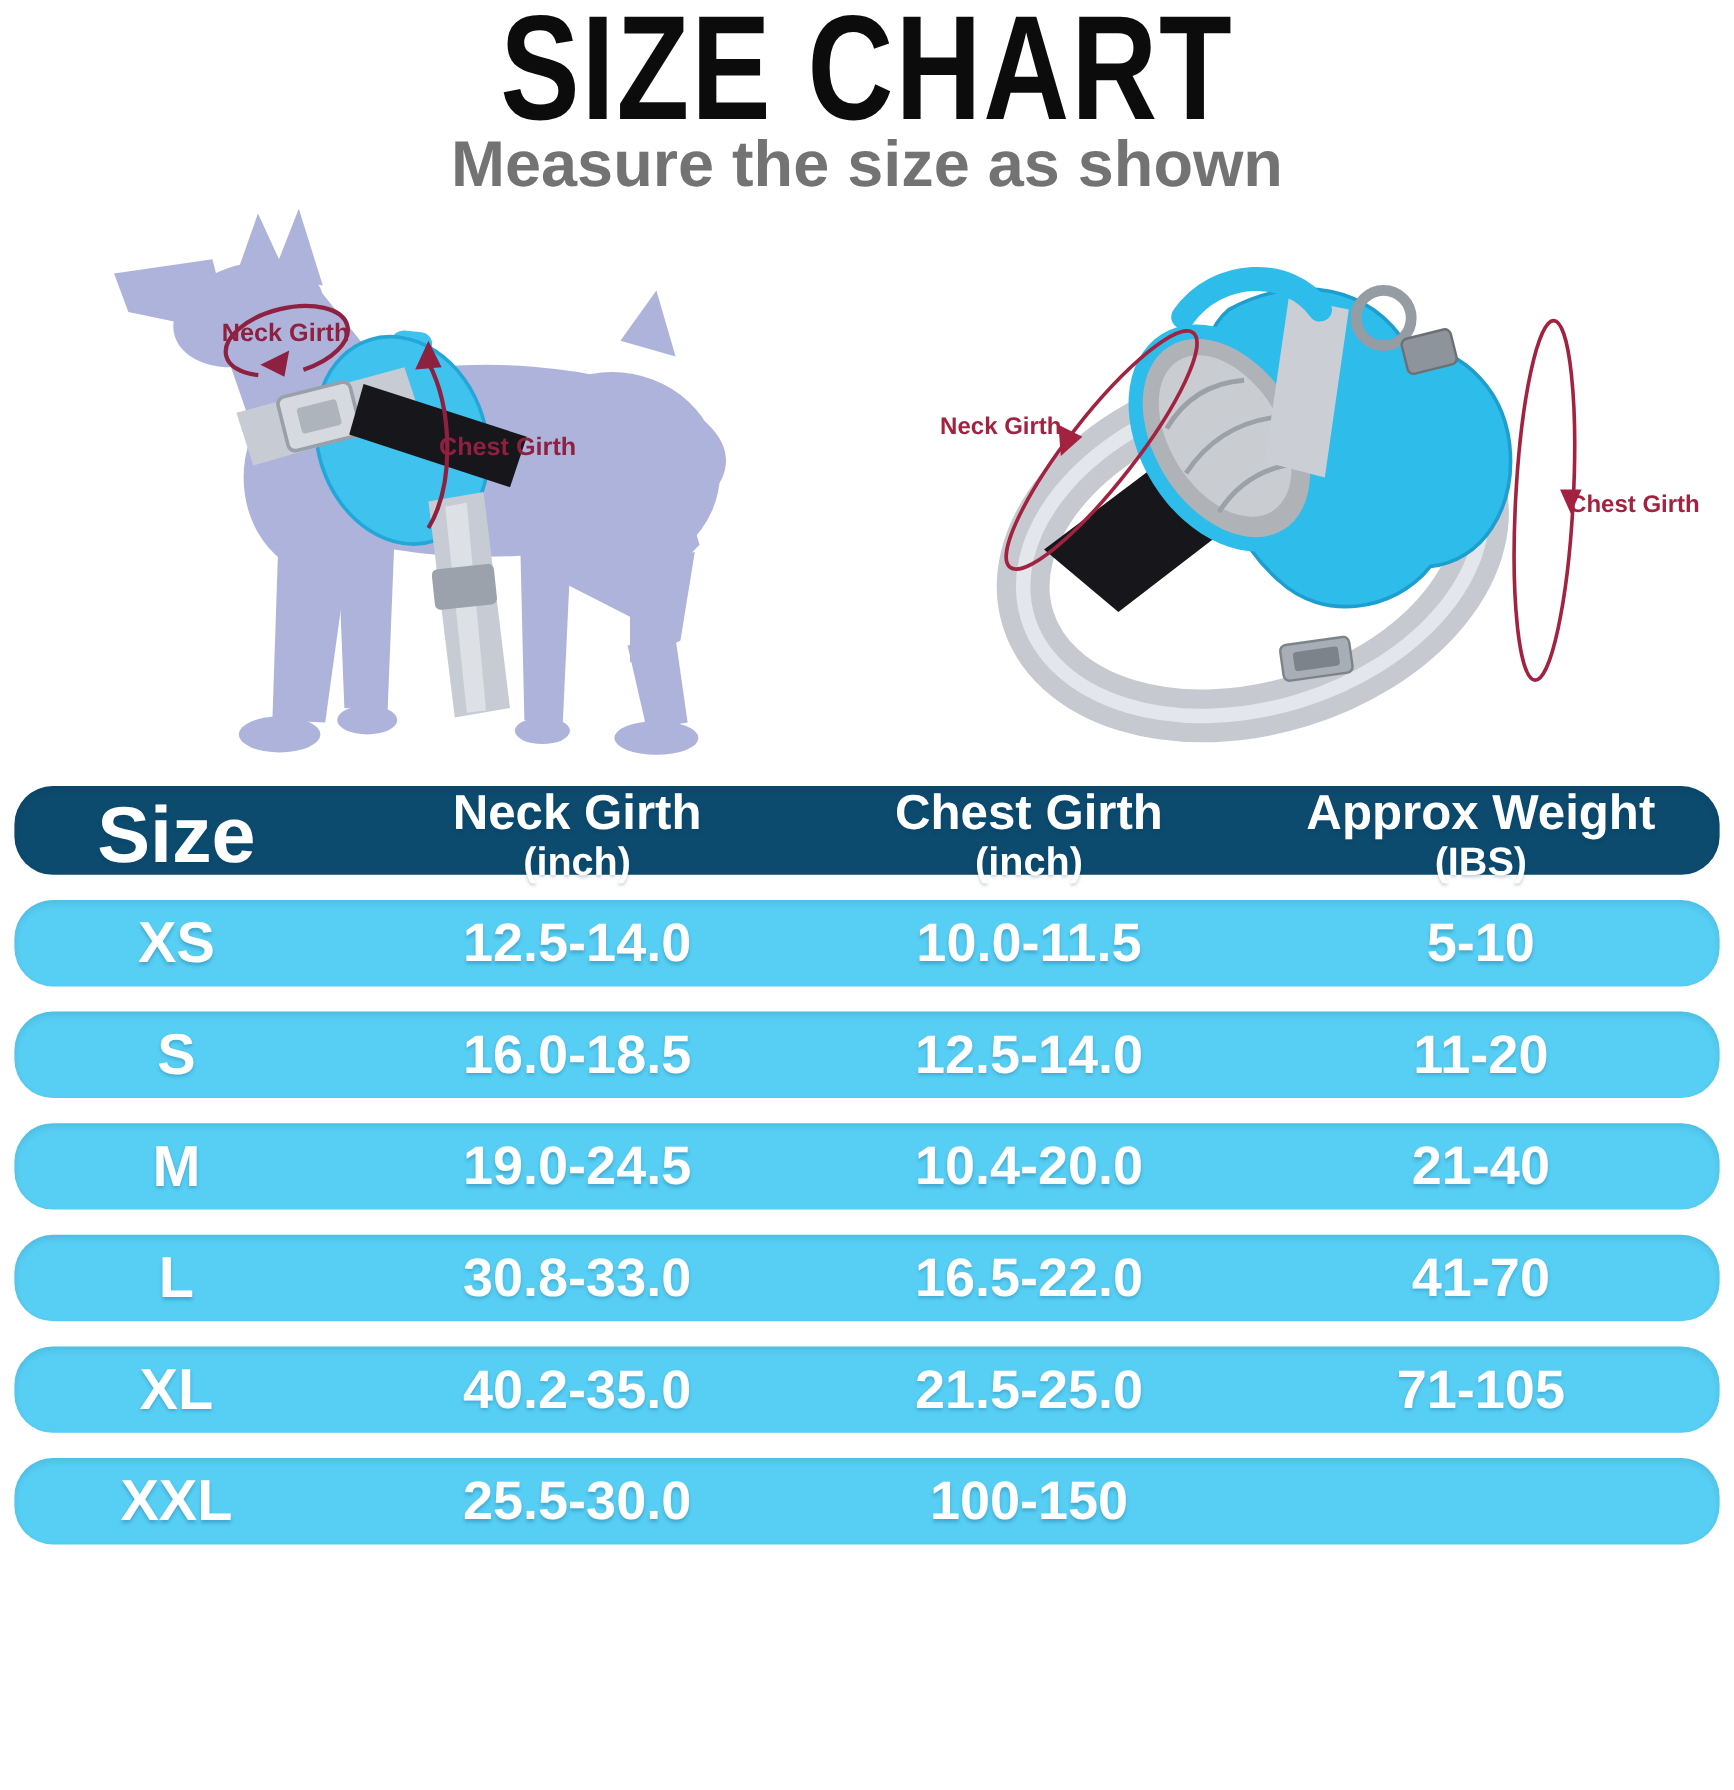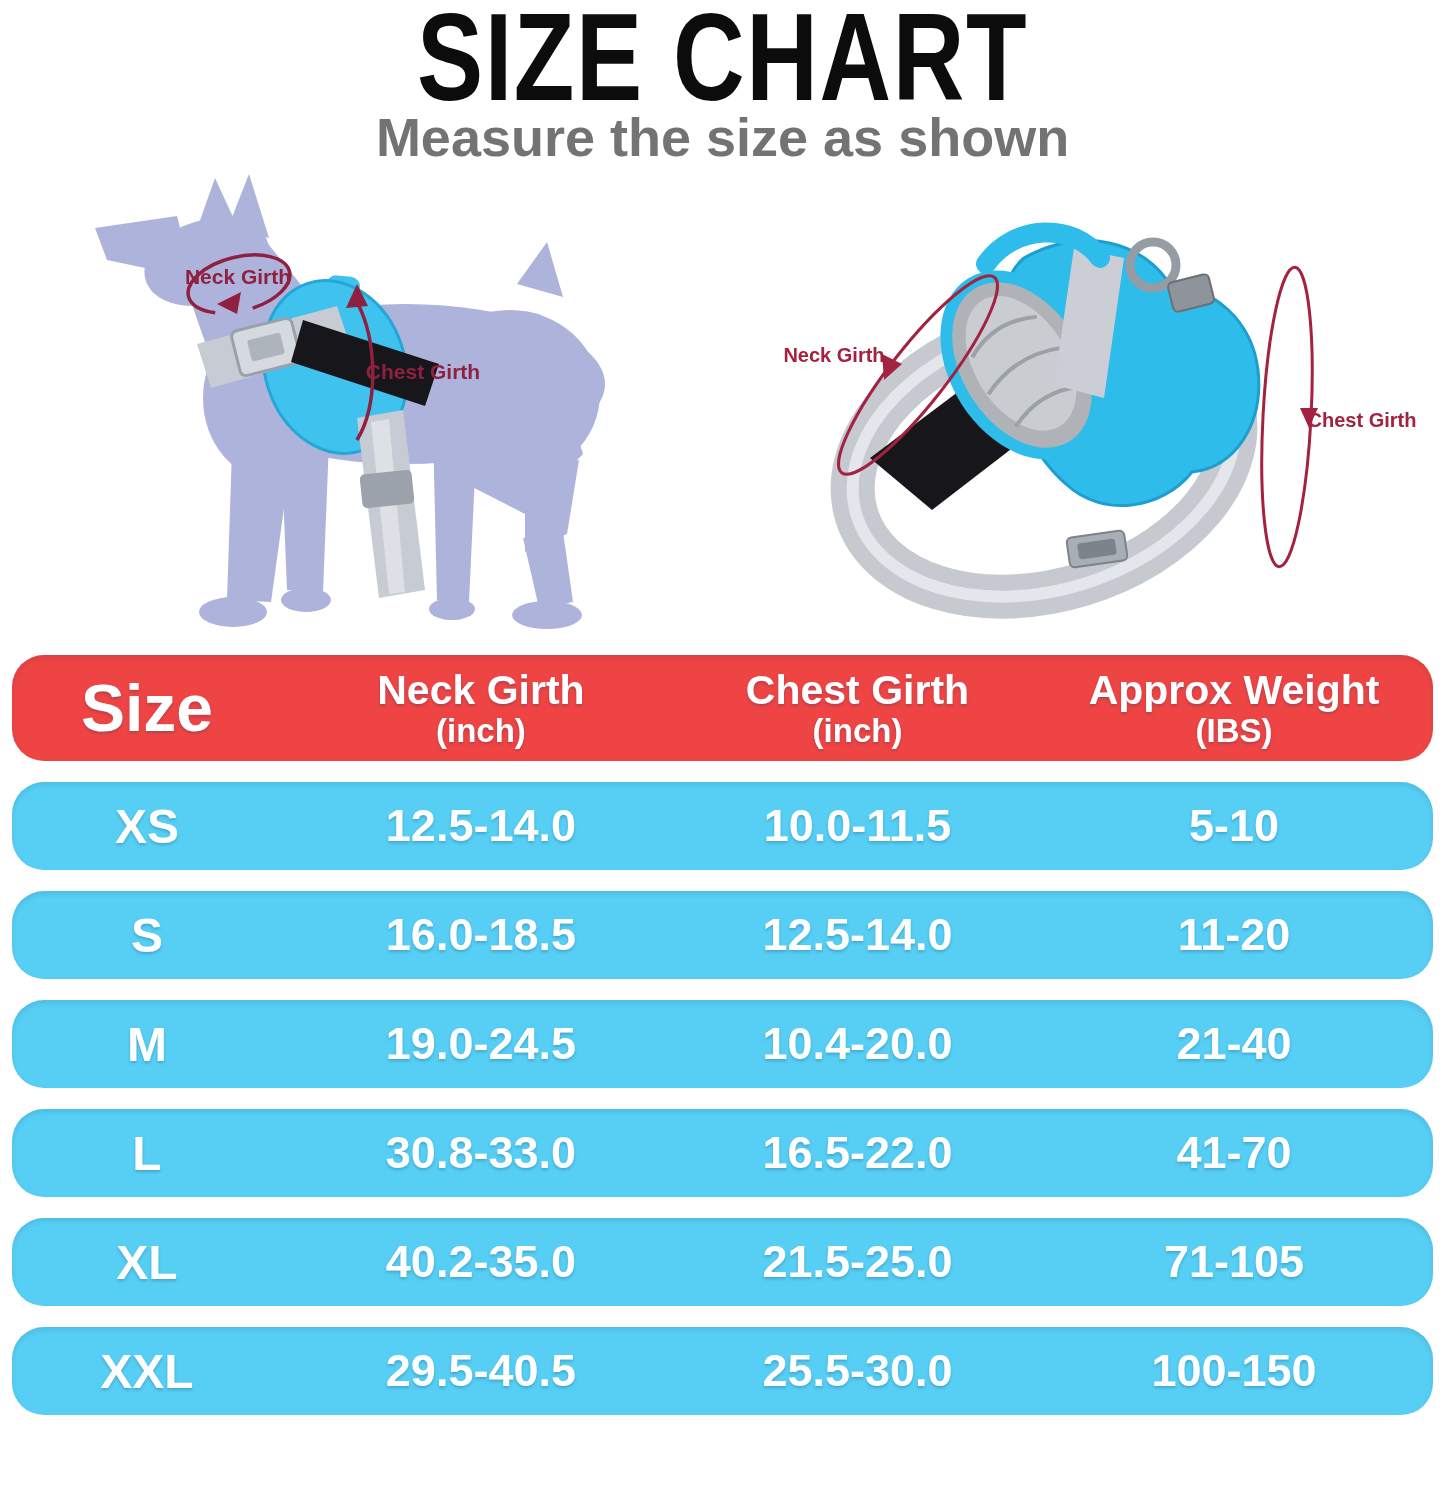--- a/index.html
+++ b/index.html
@@ -23,22 +23,22 @@
   .size-table{
     position:absolute; left:12px; right:12px; top:655px;
     display:flex; flex-direction:column; gap:21px;
   }
   .band{
     border-radius:32px; display:grid;
     grid-template-columns:19% 28% 25% 28%;
     align-items:center; color:#ffffff;
     box-shadow: inset 0 3px 5px rgba(0,40,70,0.10);
   }
-  .thead{ height:106px; background:#ef4444; }
-  .trow{ height:88px; background:#57CEF4; }
+  .thead{ height:74px; background:#0c4a6e; }
+  .trow{ height:72px; background:#57CEF4; }
   .cell{ text-align:center; text-shadow:0 2px 3px rgba(0,60,100,0.25); }
   .h-size{ font-size:66px; font-weight:bold; }
   .h-main{ font-size:41px; font-weight:bold; line-height:1.12; }
   .h-sub{ font-size:33px; font-weight:bold; line-height:1.05; }
   .c-size{ font-size:48px; font-weight:bold; }
   .c-val{ font-size:45px; font-weight:bold; }
 </style>
 </head>
 <body>
 
@@ -167,19 +167,18 @@
 
     <div class="band trow">
       <div class="cell c-size">XL</div>
       <div class="cell c-val">40.2-35.0</div>
       <div class="cell c-val">21.5-25.0</div>
       <div class="cell c-val">71-105</div>
     </div>
 
     <div class="band trow">
       <div class="cell c-size">XXL</div>
-      <div class="cell c-val">29.5-40.5</div>
       <div class="cell c-val">25.5-30.0</div>
       <div class="cell c-val">100-150</div>
     </div>
 
   </div>
 </div>
 
 </body></html>

